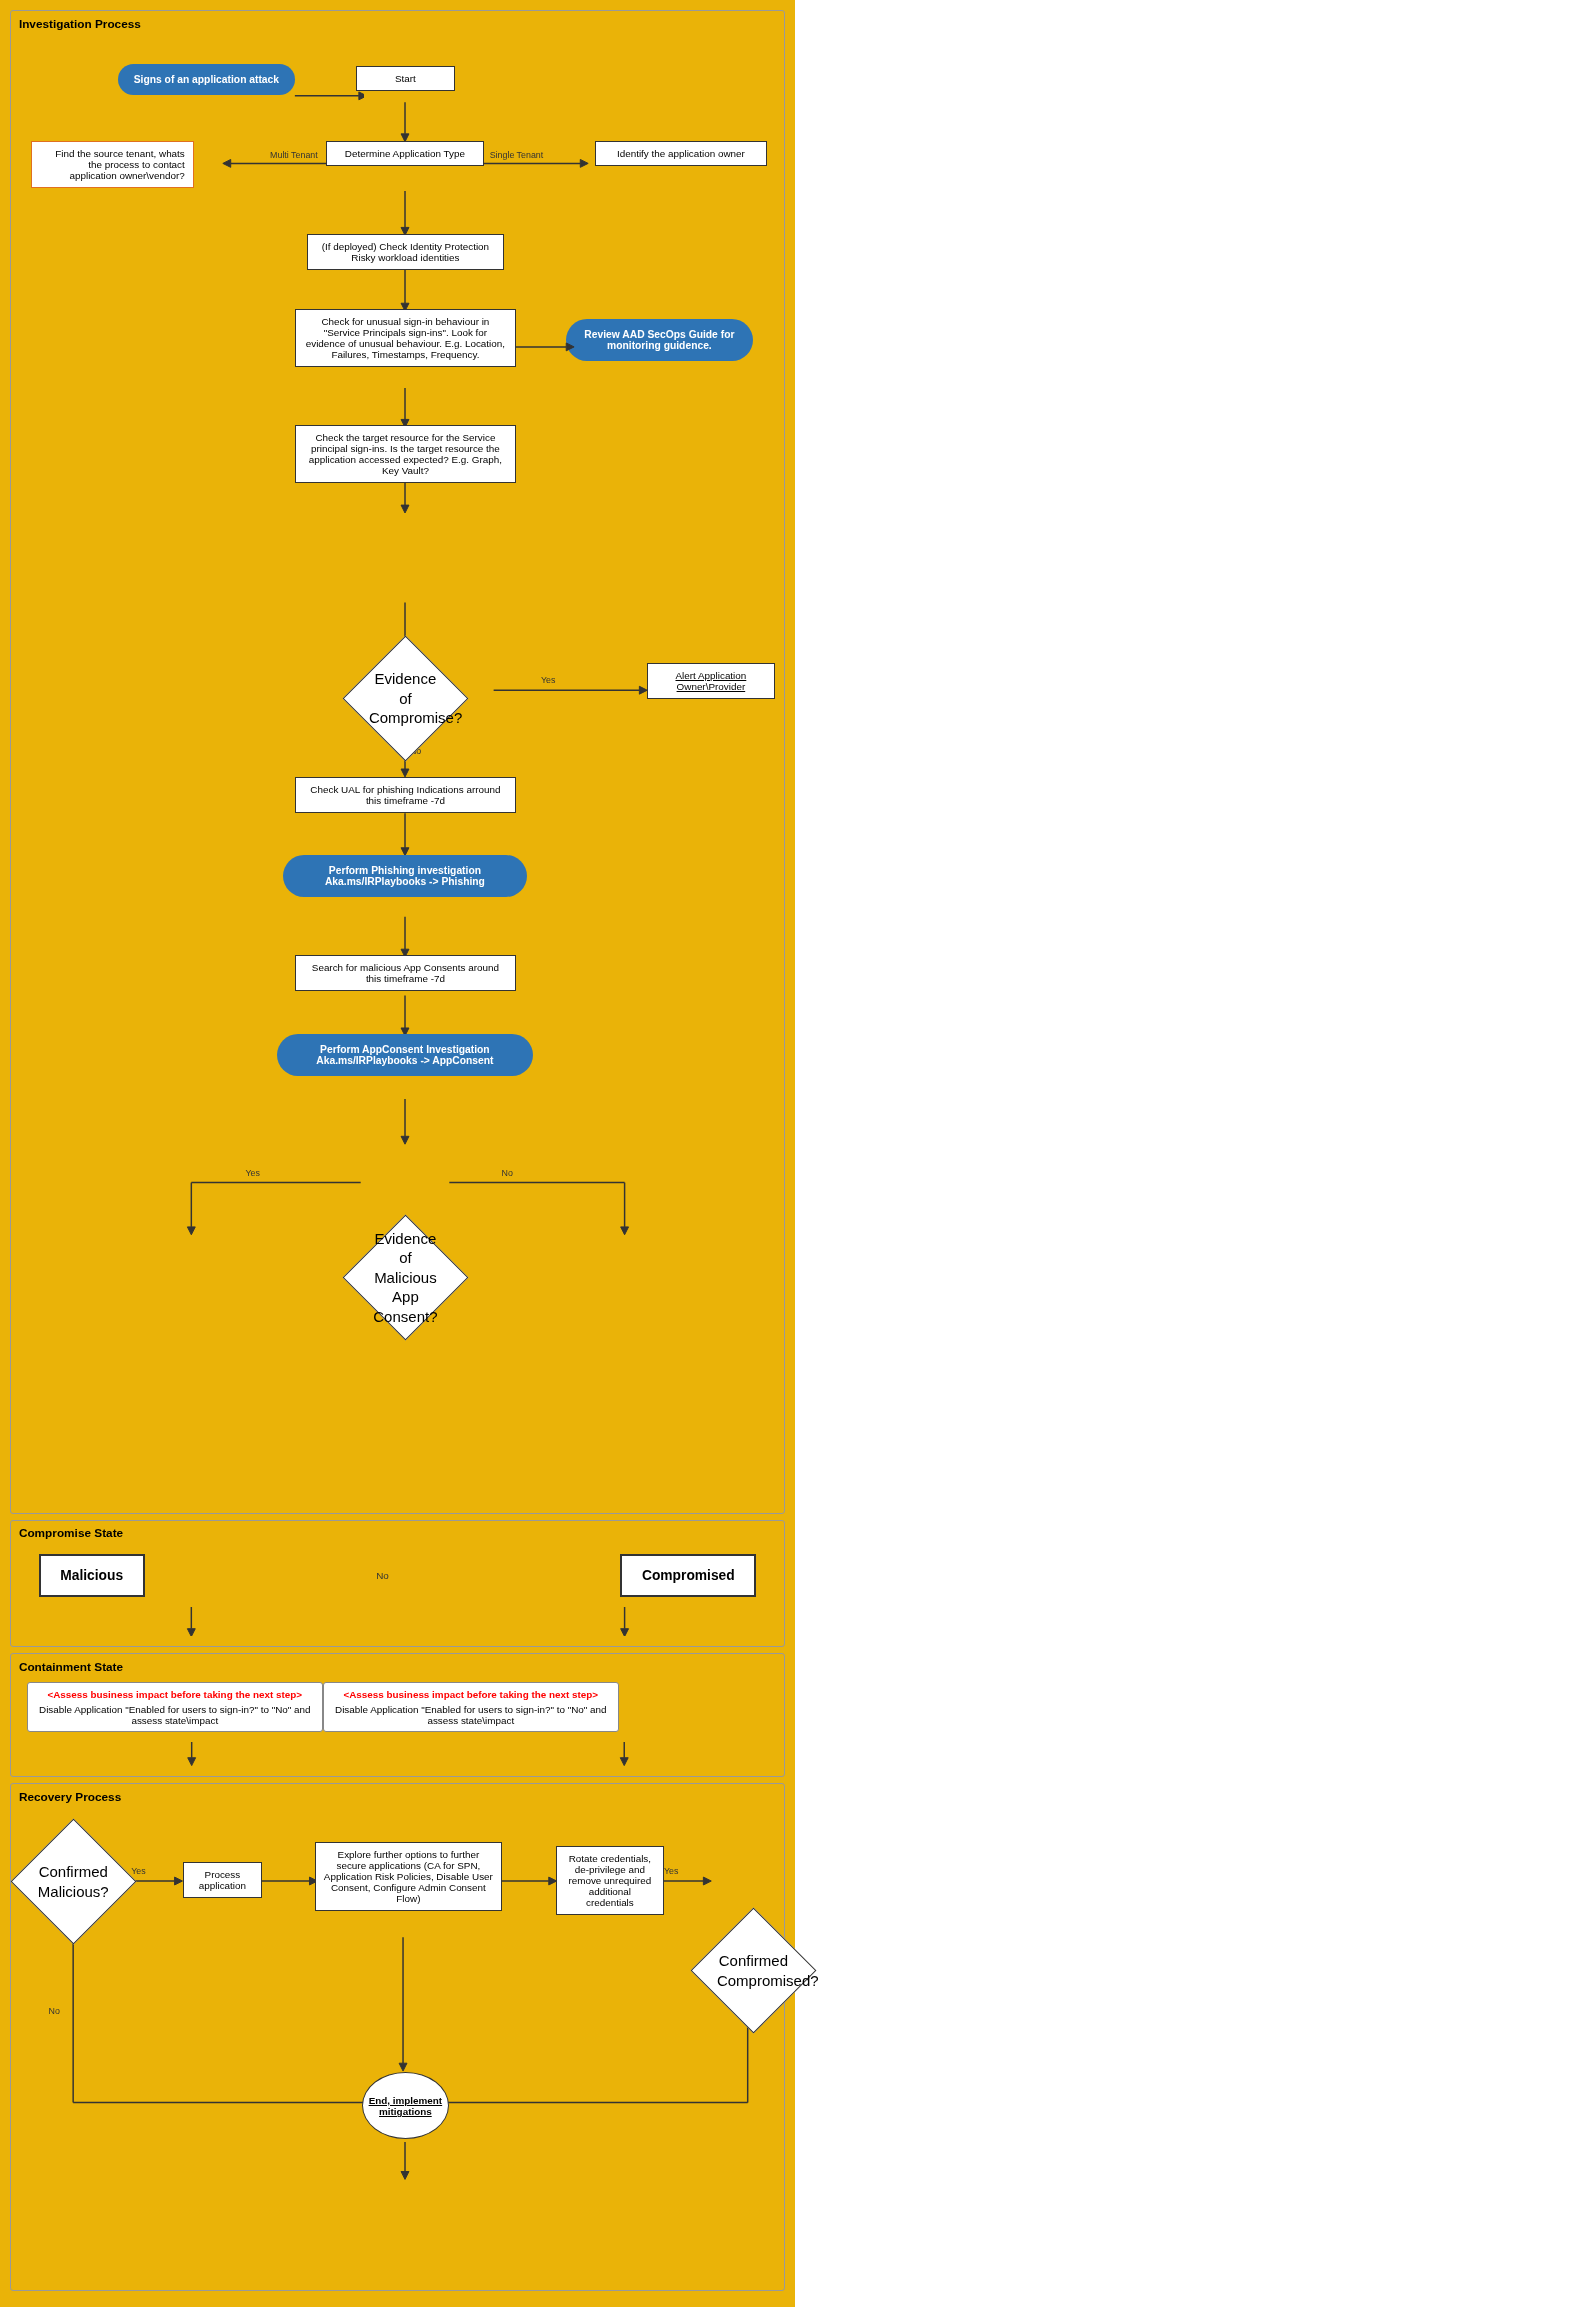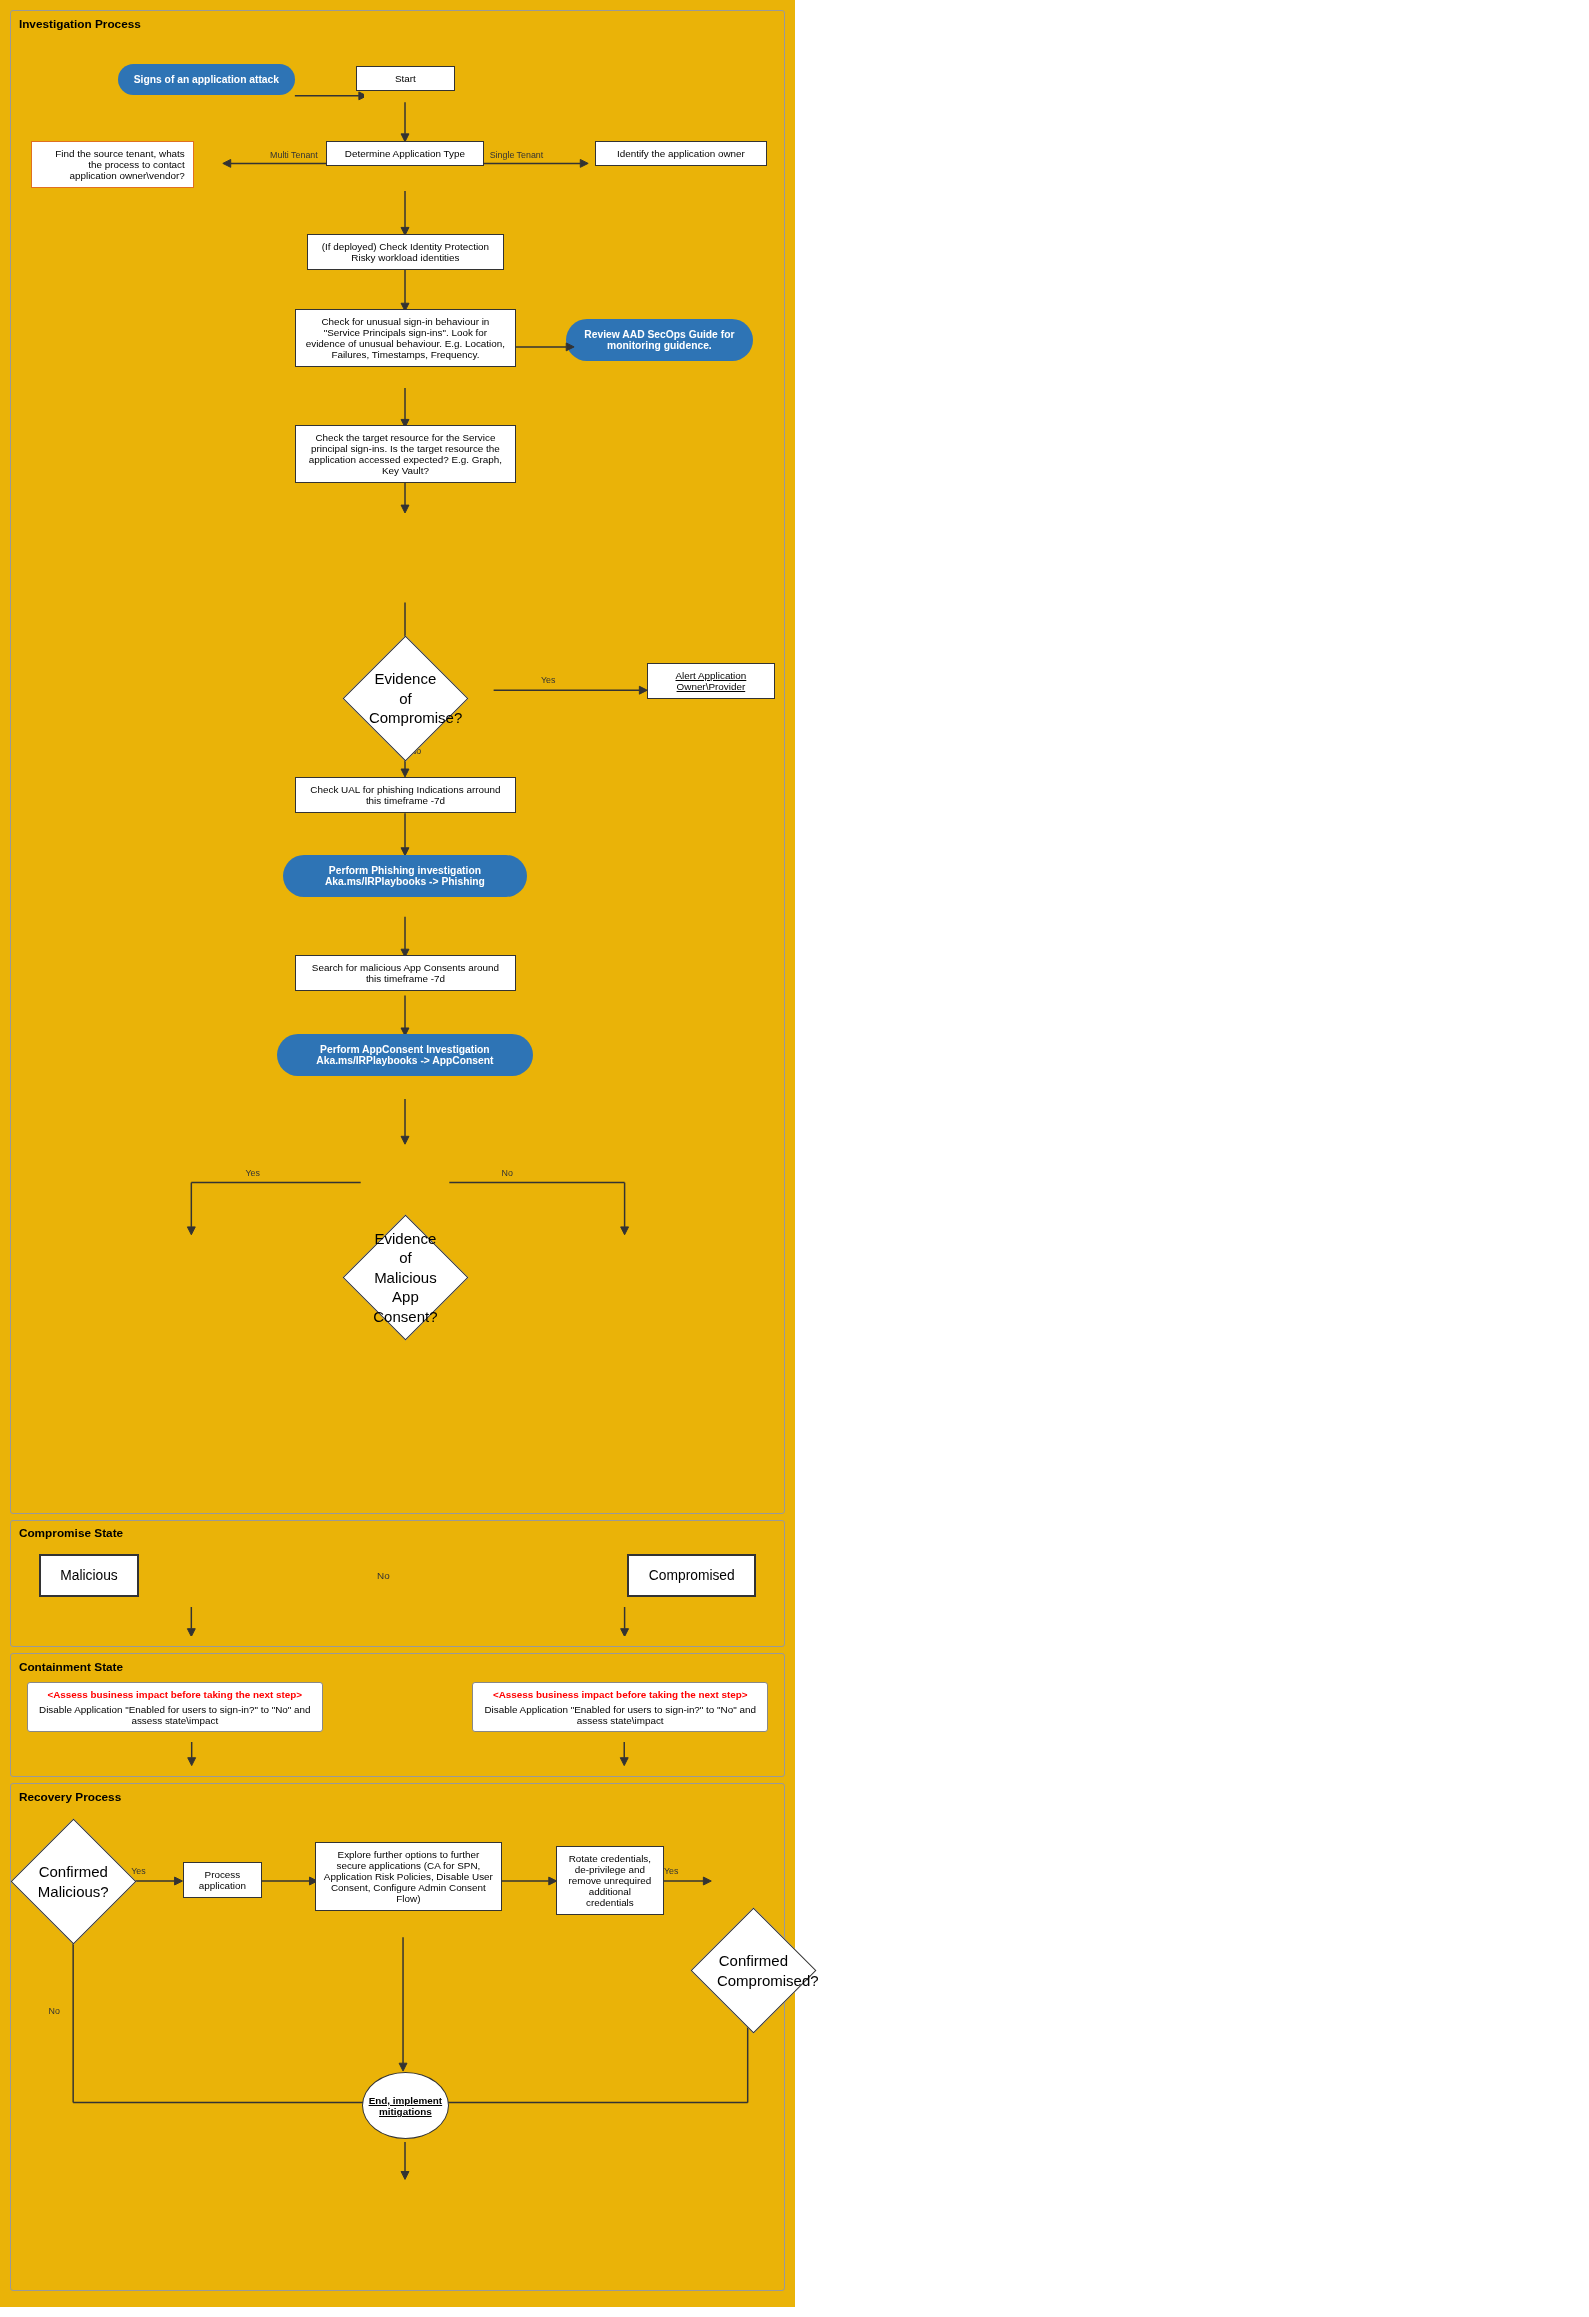--- a/index.html
+++ b/index.html
@@ -80,21 +80,21 @@
       border: 1.5px solid #888;
       border-radius: 3px;
       padding: 5.9px 7.9px;
       background: #fff;
       font-size: 9.9px;
       text-align: center;
     }
 
     .bold-box {
       border: 2px solid #333;
-      font-weight: normal;
+      font-weight: bold;
       font-size: 13.8px;
       padding: 11.8px 19.7px;
       background: #fff;
       text-align: center;
     }
 
     
     .full-page {
       width: 795px;
       background: #eab308;
@@ -296,21 +296,21 @@
     <svg width="773" height="29.6" style="display:block;margin:0 auto;" viewBox="0 0 785 30">
       <line x1="175" y1="0" x2="175" y2="22" stroke="#333" stroke-width="1.5"></line>
       <polygon points="171,22 179,22 175,30" fill="#333"></polygon>
       <line x1="615" y1="0" x2="615" y2="22" stroke="#333" stroke-width="1.5"></line>
       <polygon points="611,22 619,22 615,30" fill="#333"></polygon>
     </svg>
   </div>
 
   <div class="inv-section">
     <div class="inv-title">Containment State</div>
-    <div style="display:flex; justify-content:space-between; padding: 3.9px 7.9px 9.9px;">
+    <div style="display:flex; padding: 3.9px 7.9px 9.9px;">
 
       <div style="width:296px;">
         <div class="contain-box">
           <div class="red-warn">&lt;Assess business impact before taking the next step&gt;</div>
           <div style="margin-top:3.9px;">Disable Application "Enabled for users to sign-in?" to "No" and assess state\impact</div>
         </div>
       </div>
 
       <div style="width:296px;">
         <div class="contain-box">

